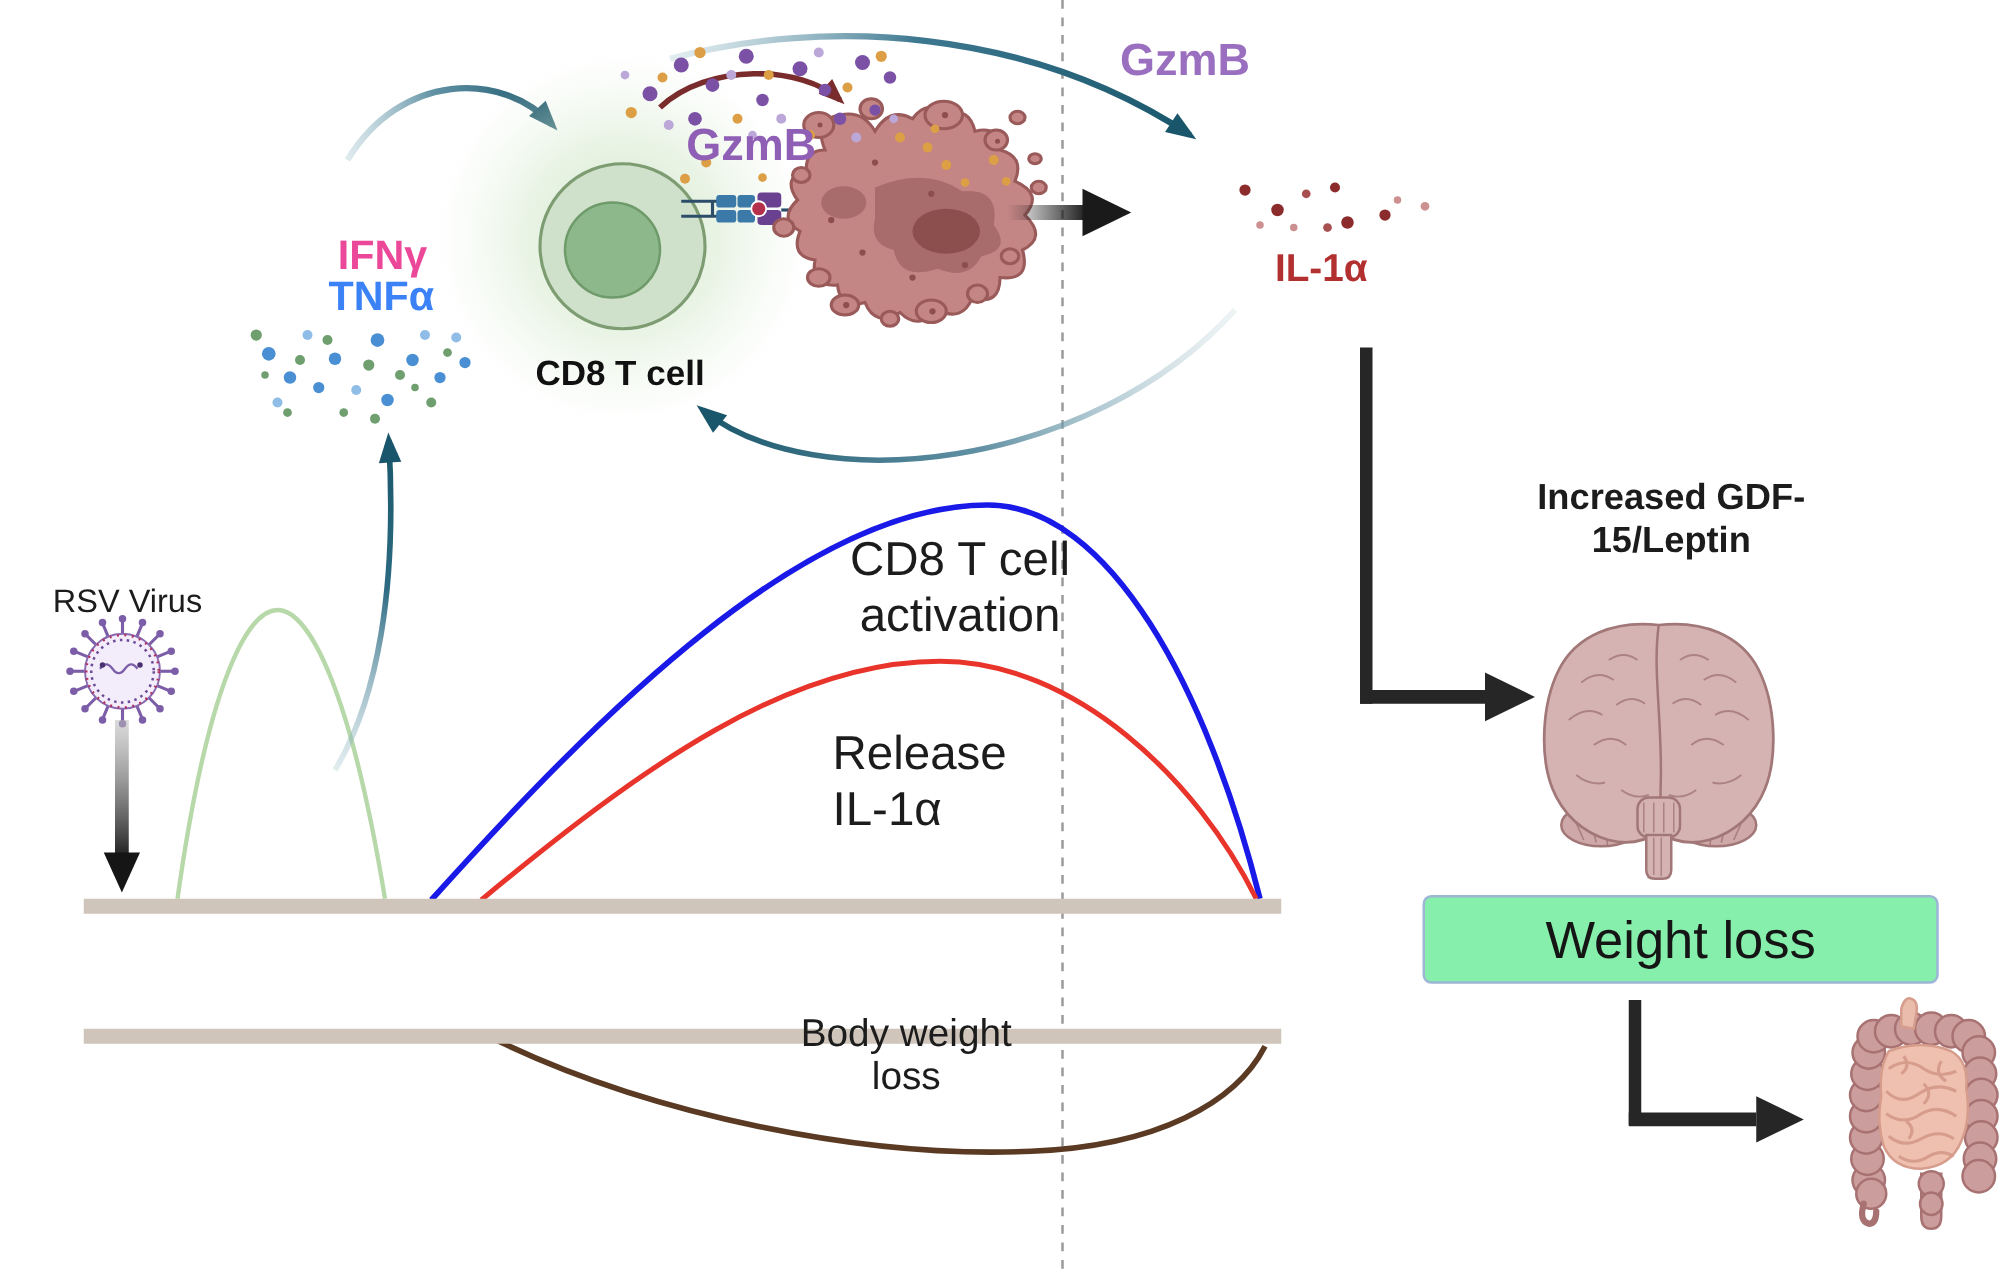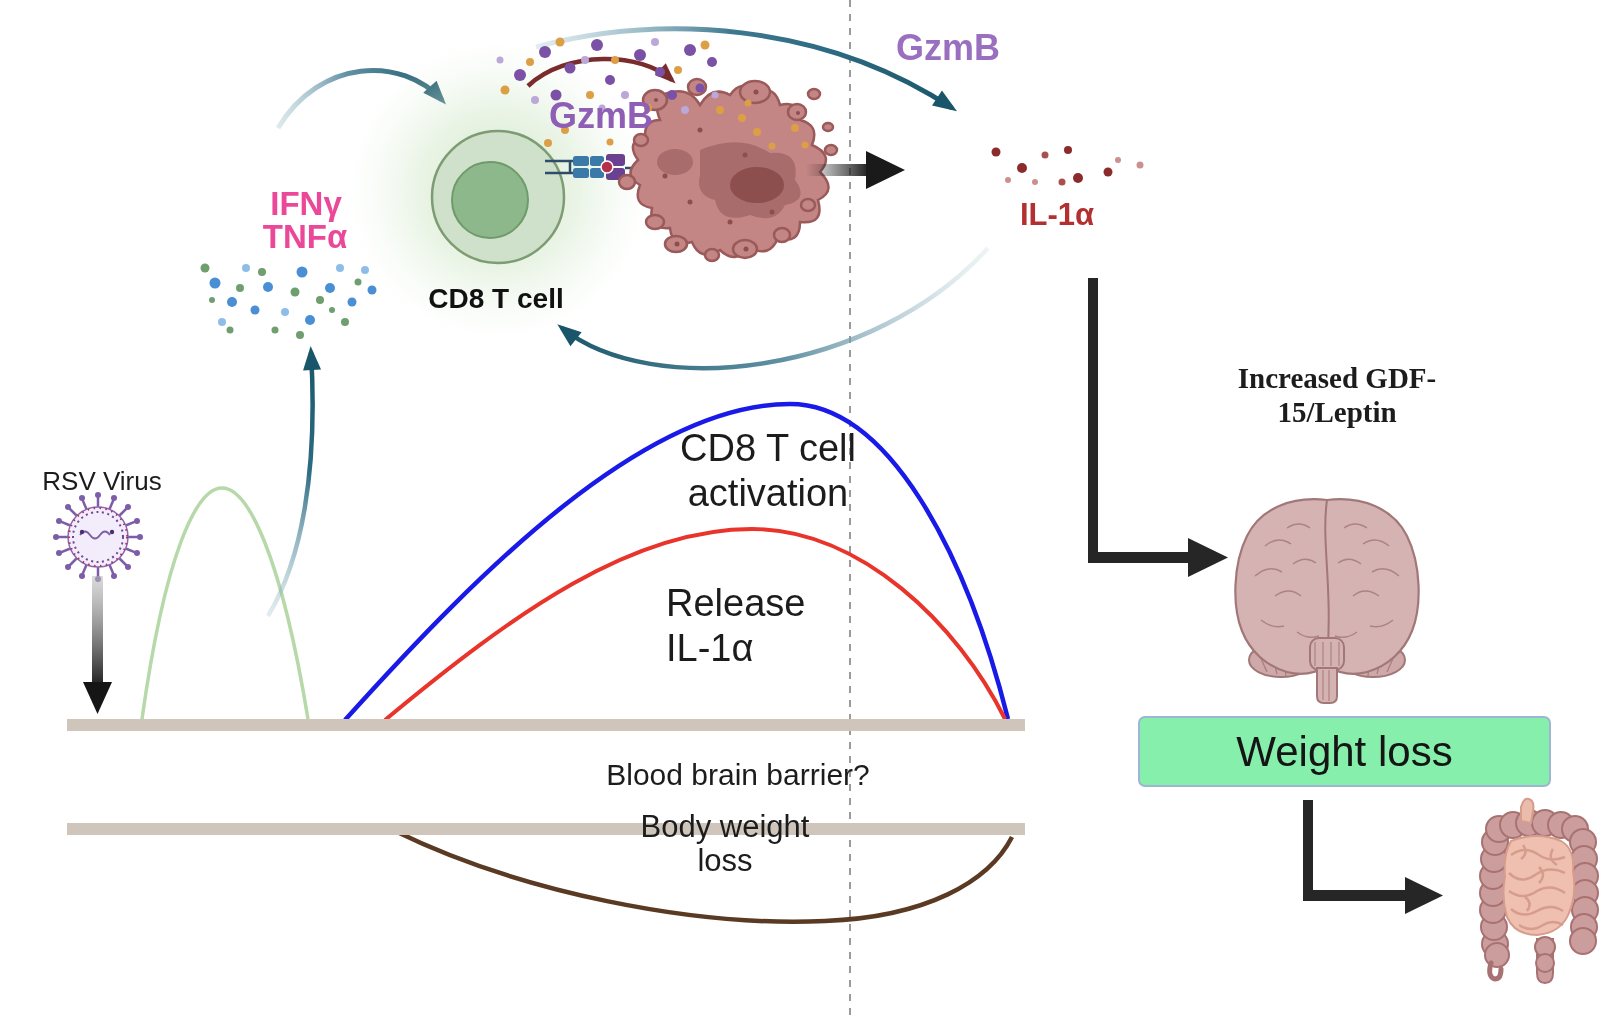--- a/index.html
+++ b/index.html
@@ -8,32 +8,32 @@
     font-family:"Liberation Sans", sans-serif;color:#1c1c1c;
   }
   #diagram-svg{position:absolute;left:0;top:0;}
   .lbl{position:absolute;white-space:pre-line;line-height:1.16;}
   .ctr{transform:translate(-50%,-50%);text-align:center;}
   .med{font-weight:500;}
   .semi{font-weight:600;}
   .bold{font-weight:700;}
   #rsv-label{left:102px;top:481px;font-size:26px;}
   #ifng-label{left:306px;top:204px;font-size:33px;color:#ec4899;}
-  #tnfa-label{left:305px;top:237px;font-size:33px;color:#ec4899;}
+  #tnfa-label{left:305px;top:237px;font-size:33px;color:#3b82f6;}
   #gzmb-cell-label{left:601px;top:116px;font-size:36px;color:#8e5fb5;}
   #cd8-label{left:496px;top:299px;font-size:28px;color:#111;}
   #celldeath-label{left:722px;top:316px;font-size:27px;color:#8f4343;line-height:1.2;}
   #gzmb-right-label{left:948px;top:48px;font-size:36px;color:#9a6fc0;}
   #il1a-label{left:1057px;top:215px;font-size:31px;color:#b23030;}
   #ifncyt-label{left:221px;top:673px;font-size:27px;}
   #cd8act-label{left:768px;top:471px;font-size:38px;line-height:1.18;}
   #release-label{left:666px;top:581px;font-size:38px;line-height:1.18;text-align:left;}
   #bbb-label{left:738px;top:775px;font-size:30px;}
   #bodyweight-label{left:725px;top:844px;font-size:31px;line-height:1.1;}
-  #increased-label{left:1337px;top:396px;font-size:29px;font-family:Liberation Serif, serif;}
+  #increased-label{left:1337px;top:416px;font-size:29px;}
   #downstream-label{left:1115px;top:928px;font-size:30px;line-height:38px;text-align:left;}
   #weightloss-box{
     position:absolute;left:1138px;top:716px;width:409px;height:67px;
     background:#86efac;border:2px solid #9db6d6;border-radius:7px;
     display:flex;align-items:center;justify-content:center;
   }
   #weightloss-box span{font-size:42px;font-weight:500;color:#151515;}
 </style>
 </head>
 <body>
@@ -442,21 +442,20 @@
 
 <div class="lbl ctr semi" id="gzmb-cell-label">GzmB</div>
 <div class="lbl ctr bold" id="cd8-label">CD8 T cell</div>
 <div class="lbl ctr semi" id="gzmb-right-label">GzmB</div>
 <div class="lbl ctr semi" id="il1a-label">IL-1α</div>
 
 <div class="lbl ctr med" id="cd8act-label">CD8 T cell
 activation</div>
 <div class="lbl med" id="release-label">Release
 IL-1α</div>
-<div class="lbl ctr med" id="bbb-label">Blood brain barrier?</div>
 <div class="lbl ctr med" id="bodyweight-label">Body weight
 loss</div>
 
 <div class="lbl ctr bold" id="increased-label">Increased GDF-15/Leptin</div>
 
 <div id="weightloss-box">
   <span>Weight loss</span>
 </div>
 
 

